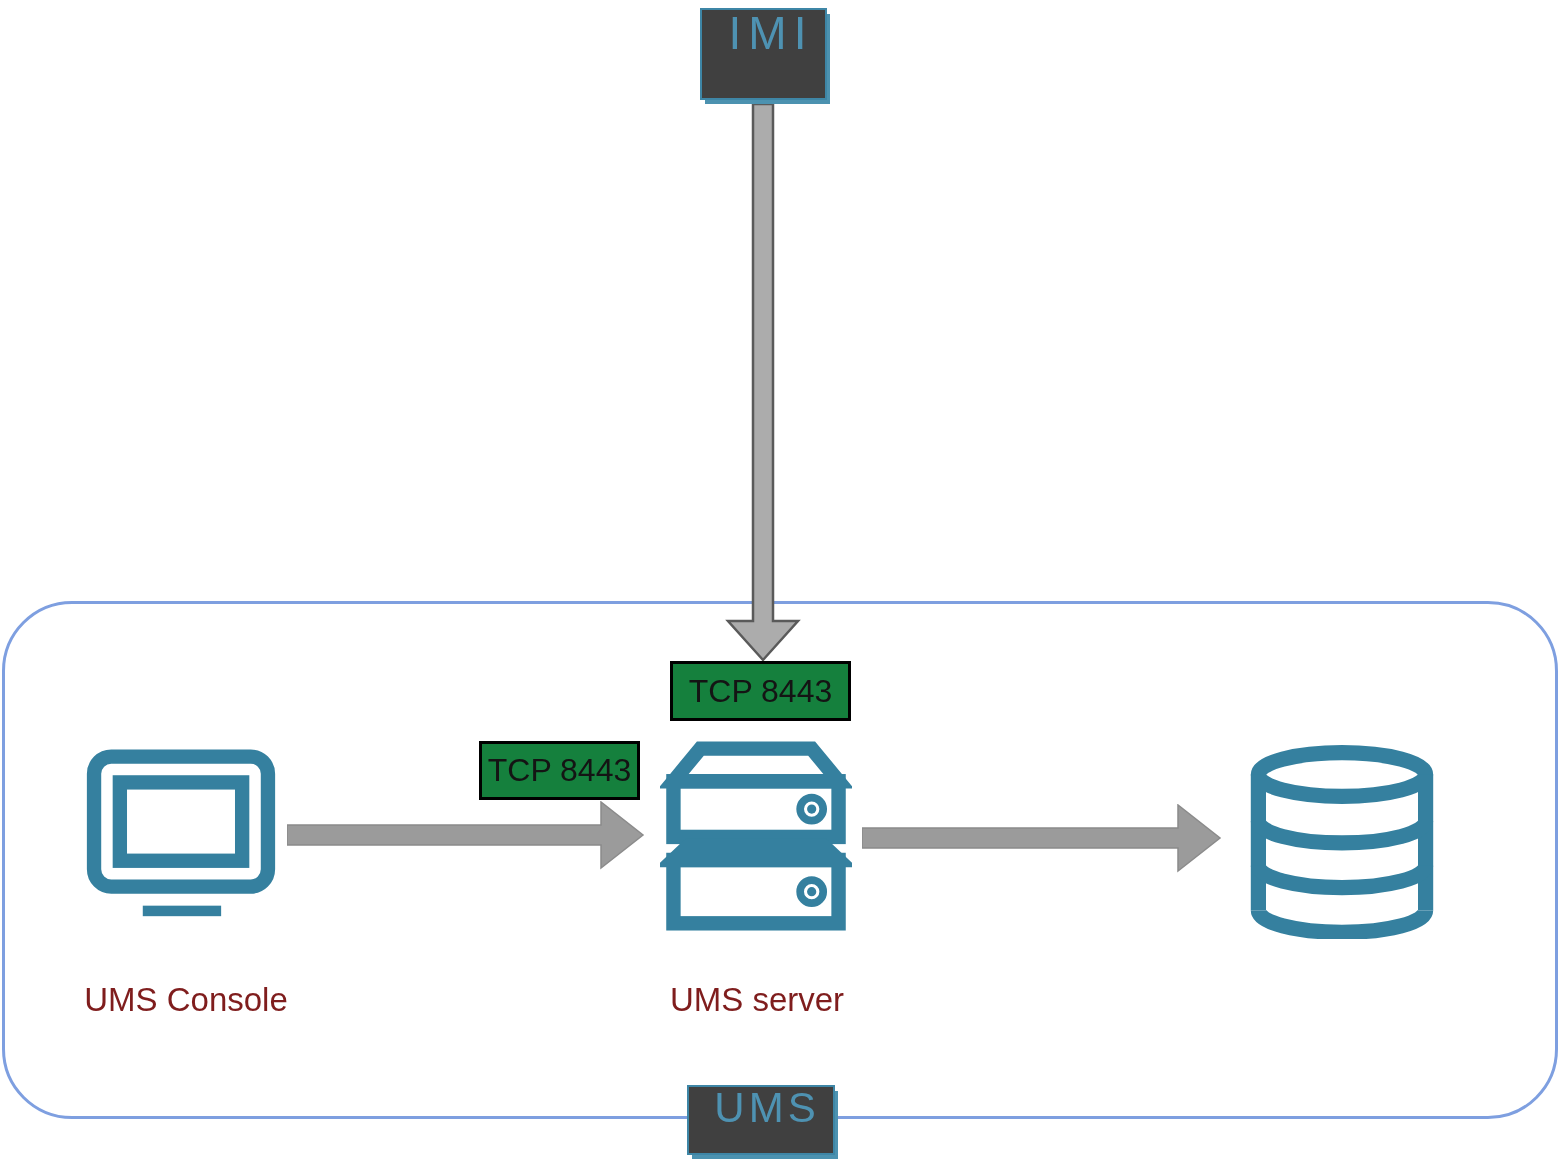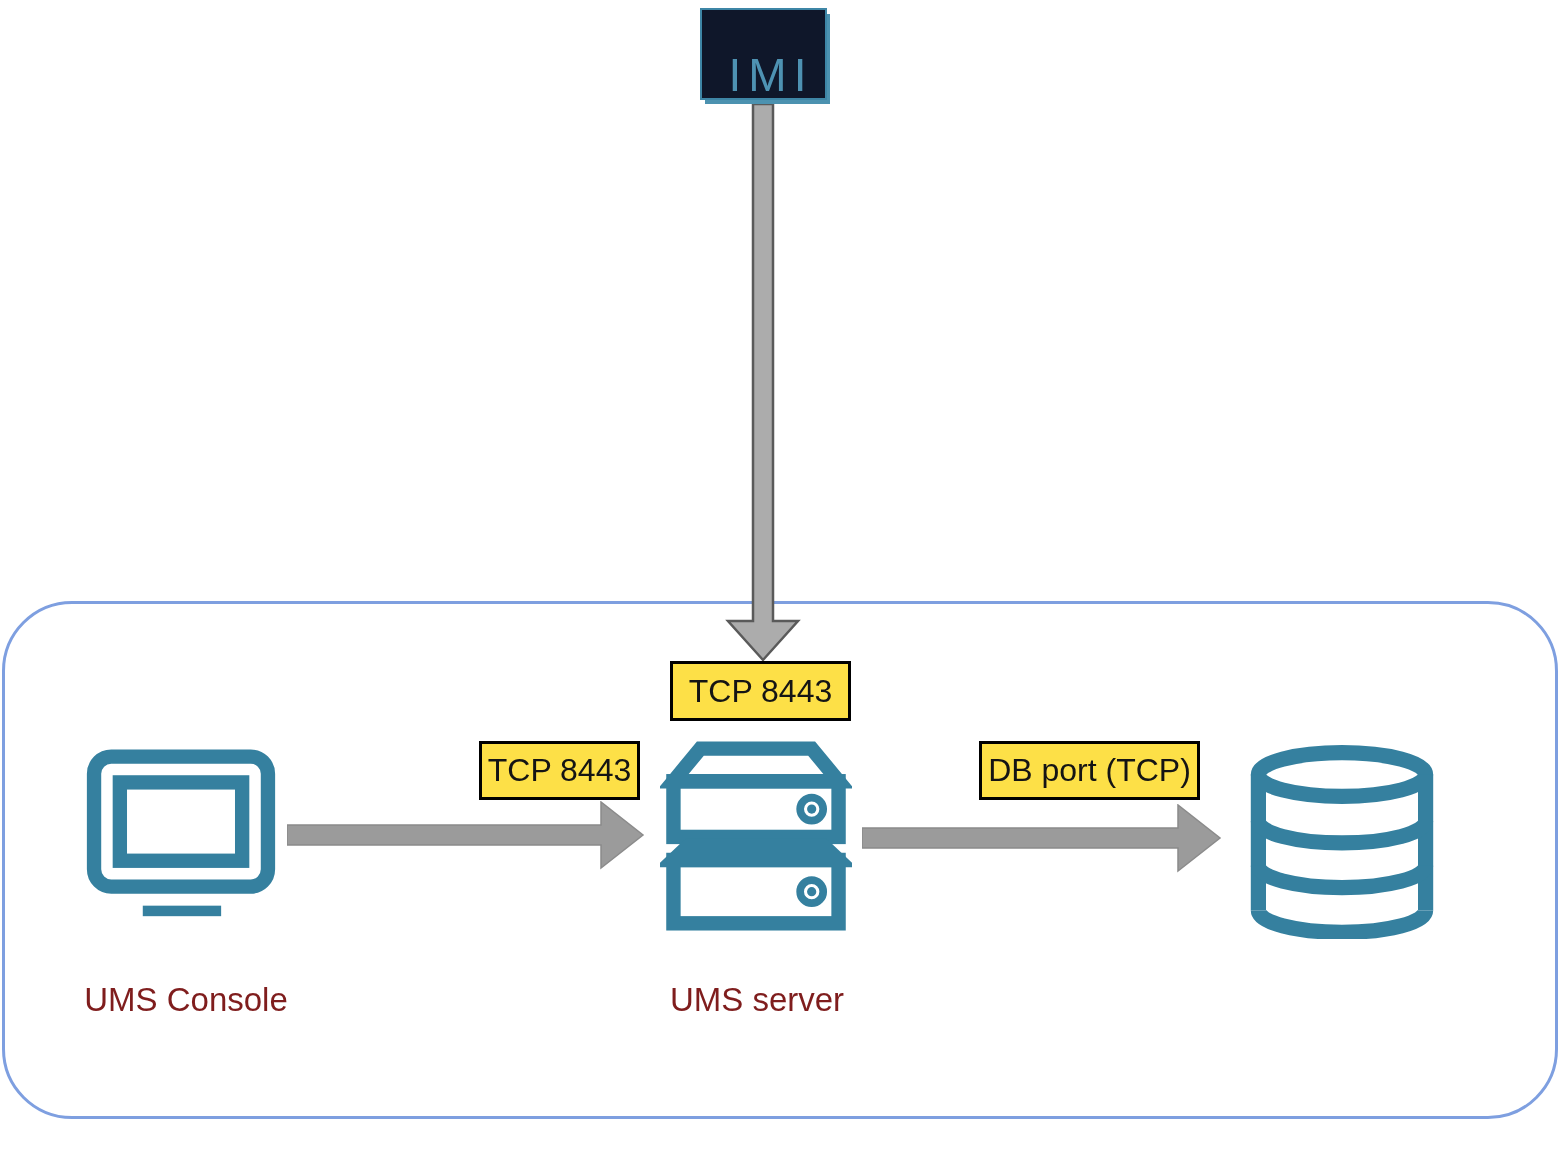--- a/index.html
+++ b/index.html
@@ -7,39 +7,39 @@
     position:relative;width:1562px;height:1166px;background:#ffffff;overflow:hidden;
     font-family:"Liberation Sans", sans-serif;color:#141414;
   }
   
   .boundary{
     position:absolute;left:2px;top:601px;width:1556px;height:518px;
     border:3px solid #7E9FE0;border-radius:70px;box-sizing:border-box;z-index:0;
   }
   
   .brand-box{
-    position:absolute;background:#0f172a;border:2.5px solid #3E86A6;box-sizing:border-box;
+    position:absolute;background:#404040;border:2.5px solid #3E86A6;box-sizing:border-box;
     box-shadow:4px 5px 0 -1px #4C92B0;
-    display:flex;align-items:flex-end;justify-content:center;z-index:3;padding-left:8px;
+    display:flex;align-items:flex-start;justify-content:center;z-index:3;padding-left:8px;
   }
   .brand-box .brand-label{
     color:#4E92B2;letter-spacing:7px;text-indent:7px;line-height:1;
   }
   .imi-box{left:700px;top:8px;width:127px;height:92px;}
   .imi-box .brand-label{font-size:46px;}
   .ums-box{left:687px;top:1085px;width:148px;height:70px;}
   .ums-box .brand-label{font-size:42px;letter-spacing:4px;text-indent:4px;}
   
   .arrow{position:absolute;z-index:1;}
   .arrow-vertical{left:725px;top:103px;}
   .arrow-h1{left:287px;top:801px;}
   .arrow-h2{left:862px;top:804px;}
   
   .port-label{
-    position:absolute;background:#fde047;border:3px solid #000000;box-sizing:border-box;
+    position:absolute;background:#15803d;border:3px solid #000000;box-sizing:border-box;
     display:flex;align-items:center;justify-content:center;z-index:2;
     font-size:32px;color:#141414;white-space:nowrap;
   }
   .port-top{left:670px;top:661px;width:181px;height:60px;}
   .port-left{left:479px;top:741px;width:161px;height:59px;}
   .port-right{left:979px;top:741px;width:221px;height:59px;}
   
   .node-icon{position:absolute;z-index:2;}
   .icon-monitor{left:85px;top:748px;width:192px;height:172px;}
   .icon-server{left:660px;top:737px;width:192px;height:196px;}
@@ -75,23 +75,20 @@
   <svg class="arrow arrow-h2" width="360" height="70" viewBox="0 0 360 70">
     <polygon points="0,24 316,24 316,1 358,34 316,67 316,44 0,44" fill="#9B9B9B" stroke="#8B8B8B" stroke-width="1.5" stroke-linejoin="miter"></polygon>
   </svg>
 
   <div class="port-label port-top">
     <span>TCP 8443</span>
   </div>
   <div class="port-label port-left">
     <span>TCP 8443</span>
   </div>
-  <div class="port-label port-right">
-    <span>DB port (TCP)</span>
-  </div>
 
   <svg class="node-icon icon-monitor" viewBox="0 0 100 90">
     <g fill="none" stroke="#35809F" stroke-width="7.5">
       <rect x="4.5" y="4.5" width="91" height="68" rx="9"></rect>
       <rect x="18" y="18" width="64" height="41"></rect>
     </g>
     <rect x="30" y="82.5" width="41" height="5.5" fill="#35809F"></rect>
   </svg>
 
   <svg class="node-icon icon-server" viewBox="0 0 100 100">
@@ -114,14 +111,17 @@
       <path d="M94,15.5 L94,87"></path>
       <path d="M6,40 C6,46.3 25.7,51.5 50,51.5 C74.3,51.5 94,46.3 94,40"></path>
       <path d="M6,63.5 C6,69.8 25.7,75 50,75 C74.3,75 94,69.8 94,63.5"></path>
       <path d="M6,87 C6,93.3 25.7,98.5 50,98.5 C74.3,98.5 94,93.3 94,87"></path>
     </g>
   </svg>
 
   <div class="node-caption caption-console">UMS Console</div>
   <div class="node-caption caption-server">UMS server</div>
 
+  <div class="brand-box ums-box">
+    <span class="brand-label">UMS</span>
+  </div>
 
 </div>
 
 </body></html>

